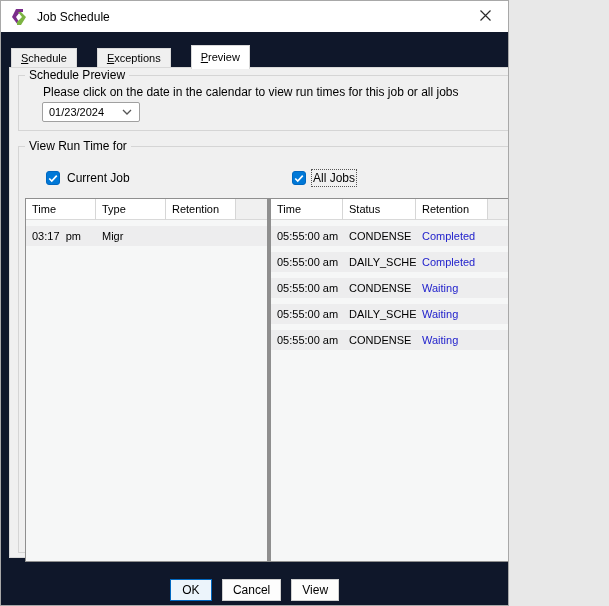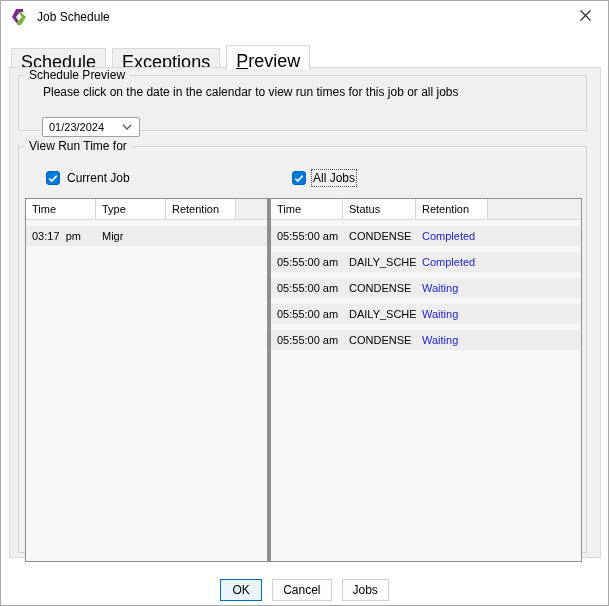--- a/index.html
+++ b/index.html
@@ -1,51 +1,51 @@
 <!DOCTYPE html>
 <html><head>
 <meta charset="utf-8">
 <style>
   * { box-sizing: border-box; margin: 0; padding: 0; }
   html,body { width:609px; height:606px; }
   body { font-family:"Liberation Sans", sans-serif; background:#e8e8e8; }
 
-  .dialog { position:relative; width:609px; height:606px; background:#ffffff;
+  .dialog { position:relative; width:509px; height:606px; background:#0f172a;
             border:1px solid #a8a8a8; overflow:hidden; }
 
   
   .top-artifact { position:absolute; top:0; left:406px; width:46px; height:2px;
     background:repeating-linear-gradient(90deg,#8a8a8a 0 3px,#c6c6c6 3px 7px); }
 
   
   .titlebar { position:absolute; top:0; left:0; width:100%; height:31px;
               background:#ffffff; display:flex; align-items:center; padding-left:9px; }
   .app-icon { width:18px; height:18px; display:inline-flex; }
   .title-text { font-size:12px; color:#000; margin-left:9px; }
   .close-btn { margin-left:auto; width:46px; height:31px; border:none; background:transparent;
                display:flex; align-items:center; justify-content:center; cursor:pointer; }
 
   
   .tabs { position:absolute; left:10px; top:44px; display:flex; align-items:flex-end; height:23px; }
-  .tab { height:20px; margin-top:3px; padding:3px 9px 0 9px; font-size:18px; color:#000;
-         background:#f0f0f0; border:1px solid #d9d9d9; border-bottom:none; margin-right:6px; cursor:default; }
+  .tab { height:20px; margin-top:3px; padding:3px 9px 0 9px; font-size:11px; color:#000;
+         background:#f0f0f0; border:1px solid #d9d9d9; border-bottom:none; margin-right:20px; cursor:default; }
   .tab.active { height:24px; margin-top:0; padding-top:5px; background:#ffffff;
                 position:relative; z-index:2; margin-bottom:-1px; }
   .tab .mn { text-decoration:underline; }
 
   
   .pane { position:absolute; left:8px; top:66px; width:592px; height:491px;
           border:1px solid #d9d9d9; background:#f0f0f0; }
 
   fieldset.group { position:absolute; border:1px solid #d5d5d5; background:#f0f0f0; }
   fieldset.group legend { font-size:12px; color:#000; margin-left:6px; padding:0 4px; }
 
   .group-preview { left:8px; top:0px; width:569px; height:63px; }
   .instruction { font-size:12px; color:#000; margin:3px 0 0 24px; }
-  .combo { position:relative; margin:18px 0 0 23px; width:98px; height:20px; background:#fff;
+  .combo { position:relative; margin:3px 0 0 23px; width:98px; height:20px; background:#fff;
            border:1px solid #a0a0a0; border-radius:2px; display:flex; align-items:center;
            padding-left:6px; font-size:11px; color:#000; cursor:default; }
   .combo .chev { margin-left:auto; margin-right:7px; display:inline-flex; }
 
   .group-runtime { left:8px; top:71px; width:569px; height:414px; }
   .checkbox-row { position:absolute; top:18px; left:16px; right:0; height:18px;text-decoration:underline; }
   .cbx { position:absolute; display:flex; align-items:center; gap:7px; font-size:12px;
          color:#000; cursor:default; }
   .cbx-current { left:11px; }
   .cbx-all { left:257px; }
@@ -206,16 +206,16 @@
             </div>
           </div>
       </div>
     </fieldset>
 
   </div>
 
   <div class="button-row">
     <button class="btn primary">OK</button>
     <button class="btn">Cancel</button>
-    <button class="btn">Jobs</button>
+    <button class="btn">View</button>
   </div>
 
 </div>
 
 </body></html>

